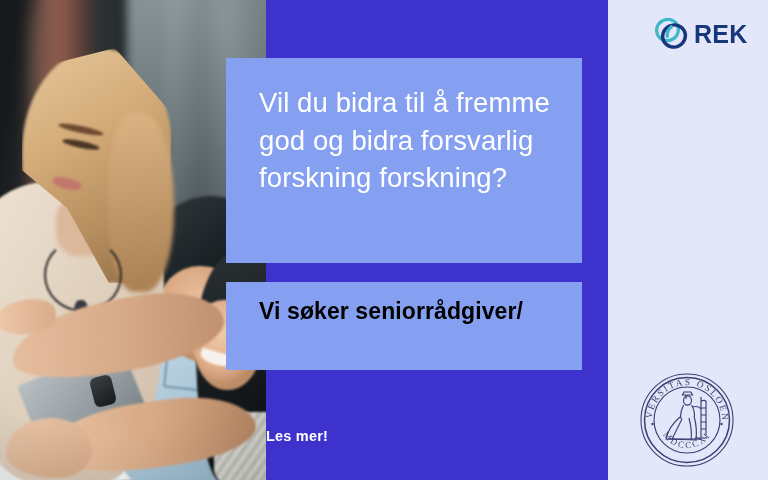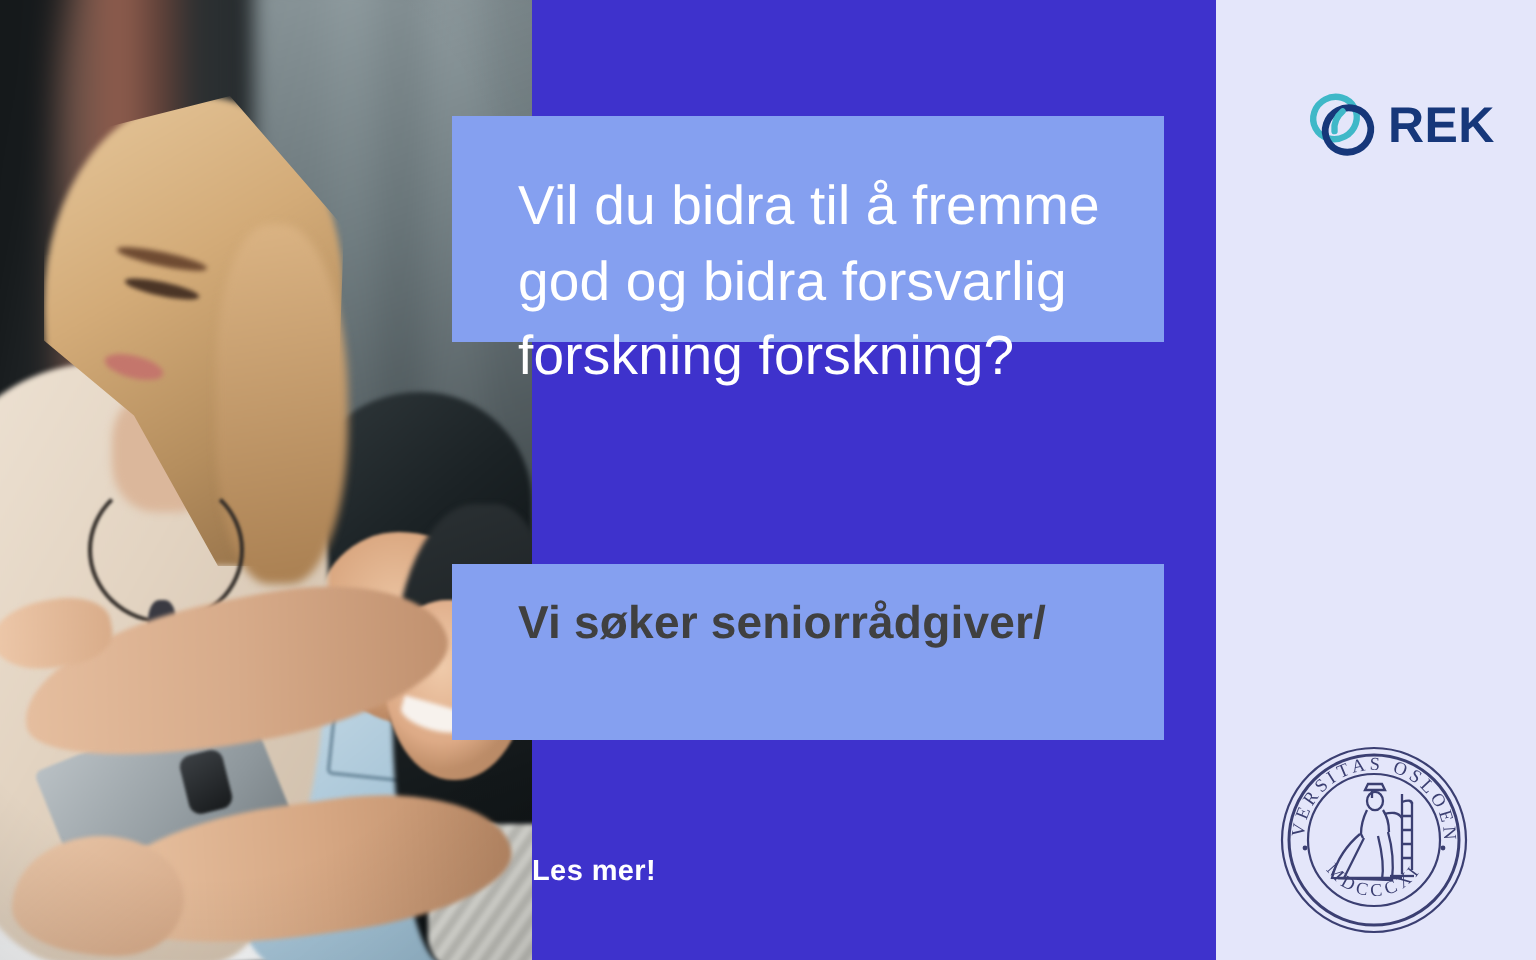--- a/index.html
+++ b/index.html
@@ -292,39 +292,39 @@
   }
 
   
   .panel {
     position: absolute;
     background: #85A0F0;
     box-sizing: border-box;
   }
   .panel-head {
     left: 226px; top: 58px;
-    width: 356px; height: 113px;
+    width: 356px; height: 205px;
     padding: 26px 26px 12px 33px;
   }
   .panel-sub {
     left: 226px; top: 282px;
     width: 356px; height: 88px;
     padding: 14px 20px 0 33px;
   }
   .headline {
     margin: 0;
     color: #ffffff;
     font-size: 27.5px;
     font-weight: 400;
     line-height: 1.37;
     letter-spacing: .1px;
   }
   .subhead {
     margin: 0;
-    color: #404040;
+    color: #000000;
     font-size: 23px;
     font-weight: 700;
     line-height: 1.32;
     letter-spacing: .1px;
   }
 
   
   .cta {
     position: absolute;
     left: 266px; top: 428px;
@@ -335,21 +335,21 @@
     color: #ffffff;
     font-size: 14.5px;
     font-weight: 700;
     letter-spacing: .2px;
     cursor: pointer;
   }
 
   
   .rek-logo {
     position: absolute;
-    left: 652px; top: 43px;
+    left: 652px; top: 14px;
     display: flex;
     align-items: center;
     gap: 2px;
     cursor: pointer;
   }
   .rek-rings { display: block; }
   .rek-word {
     color: #16377A;
     font-size: 25px;
     font-weight: 700;

